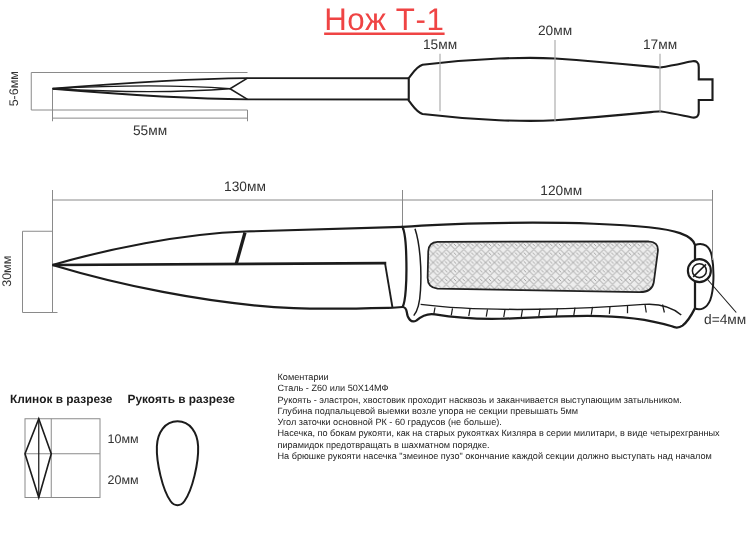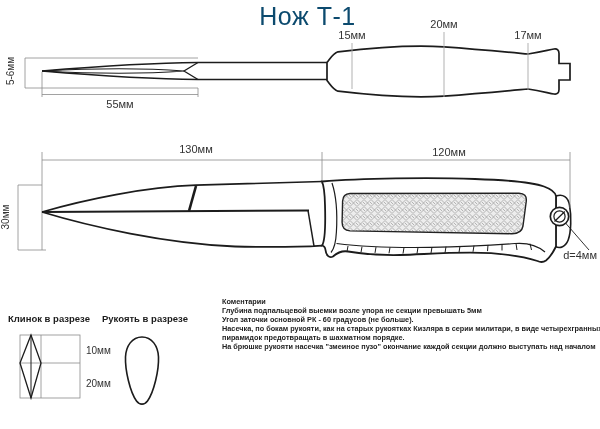--- a/index.html
+++ b/index.html
@@ -3,25 +3,25 @@
 <meta charset="utf-8">
 <style>
   html,body{margin:0;padding:0;}
   body{
     width:600px;height:429px;background:#ffffff;position:relative;overflow:hidden;
     font-family:"Liberation Sans","DejaVu Sans",sans-serif;color:#1c1c1c;
   }
   .canvas{position:absolute;left:0;top:0;width:600px;height:429px;}
   .title{
     position:absolute;left:185px;top:2px;width:245px;text-align:center;
-    font-size:25px;font-weight:500;letter-spacing:.5px;color:#0c4a6e;
+    font-size:25px;font-weight:500;letter-spacing:.5px;color:#ef4444;text-decoration:underline;
   }
   .comments{
     position:absolute;left:222px;top:297px;width:372px;
-    font-size:7.3px;font-weight:700;line-height:9px;color:#222;
+    font-size:7.3px;font-weight:400;line-height:9px;color:#222;
   }
   .comments div{white-space:nowrap;}
   svg text{fill:#333;font-family:"Liberation Sans","DejaVu Sans",sans-serif;}
   svg .dimtxt{font-size:11px;}
   svg .sectxt{font-size:9.5px;font-weight:700;fill:#1c1c1c;}
   svg .subdim{font-size:10px;}
 </style>
 </head>
 <body>
 
@@ -156,18 +156,20 @@
     <path d="M142,337 C132,337 126,346 125.5,357
              C125,370 130,392 136.5,401
              C139.5,405.2 144.5,405.2 147.5,401
              C154,392 159,370 158.5,357
              C158,346 152,337 142,337 Z" fill="#ffffff" stroke="#1c1c1c" stroke-width="1.6"></path>
   </g>
 </svg>
 
 <div class="comments">
   <div>Коментарии</div>
+  <div>Сталь - Z60 или 50Х14МФ</div>
+  <div>Рукоять - эластрон, хвостовик проходит насквозь и заканчивается выступающим затыльником.</div>
   <div>Глубина подпальцевой выемки возле упора не секции превышать 5мм</div>
   <div>Угол заточки основной РК - 60 градусов (не больше).</div>
   <div>Насечка, по бокам рукояти, как на старых рукоятках Кизляра в серии милитари, в виде четырехгранных</div>
   <div>пирамидок предотвращать в шахматном порядке.</div>
   <div>На брюшке рукояти насечка "змеиное пузо" окончание каждой секции должно выступать над началом</div>
 </div>
 
 </body></html>

